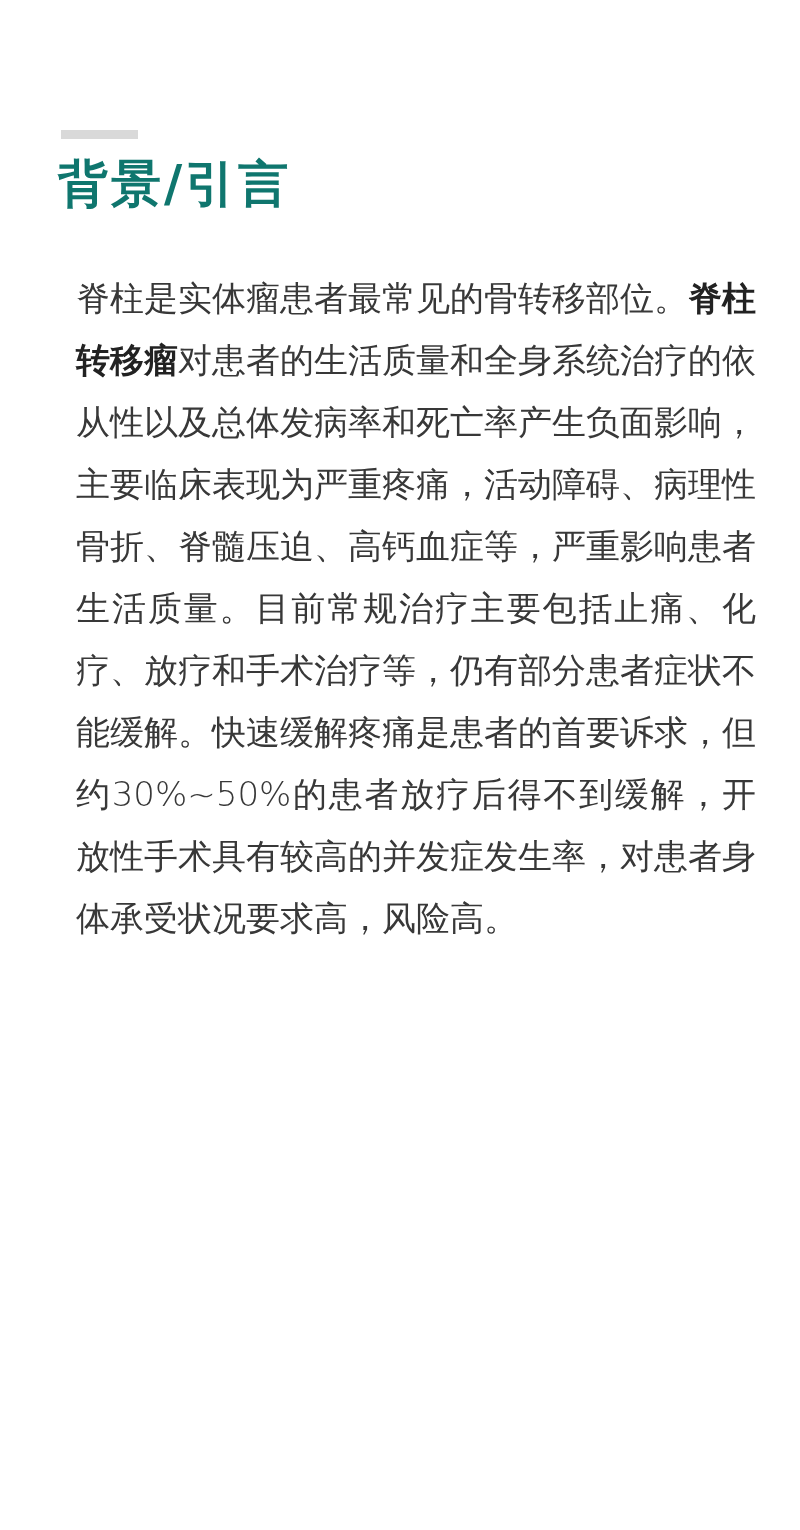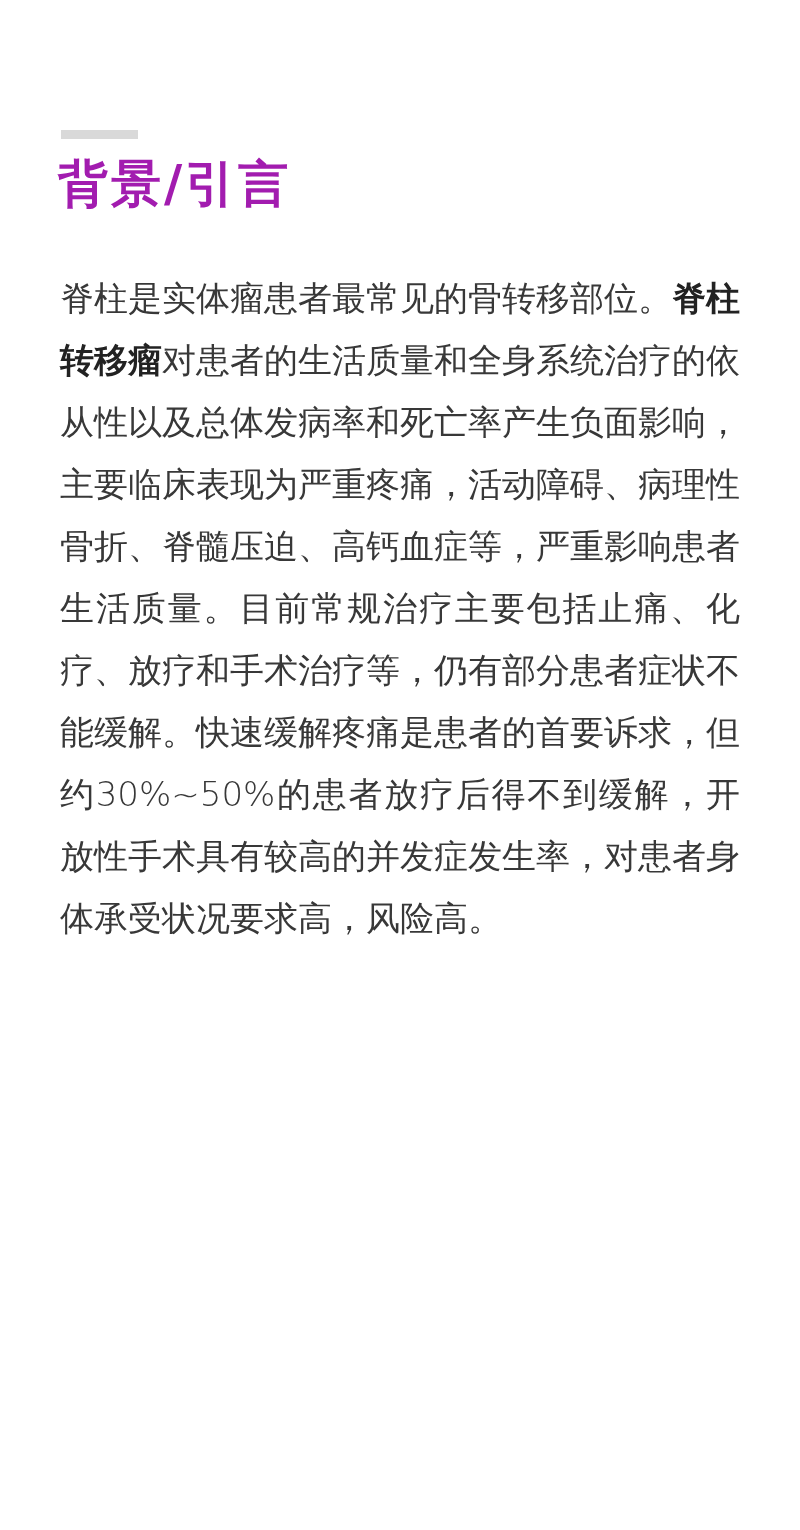--- a/index.html
+++ b/index.html
@@ -26,27 +26,27 @@
   .section-title {
     position: absolute;
     top: 155px;
     left: 58px;
     margin: 0;
     font-family: "DejaVu Serif", "Liberation Serif", serif;
     font-weight: 700;
     font-size: 50px;
     line-height: 57px;
     letter-spacing: 3px;
-    color: #a21caf;
+    color: #0f766e;
     white-space: nowrap;
   }
   .article-body {
     position: absolute;
     top: 267px;
-    left: 60px;
+    left: 76px;
     width: 680px;
   }
   .article-body p {
     margin: 0;
     font-size: 34px;
     line-height: 62px;
     font-weight: 300;
     color: #383838;
     text-align: justify;
     text-justify: inter-ideograph;

